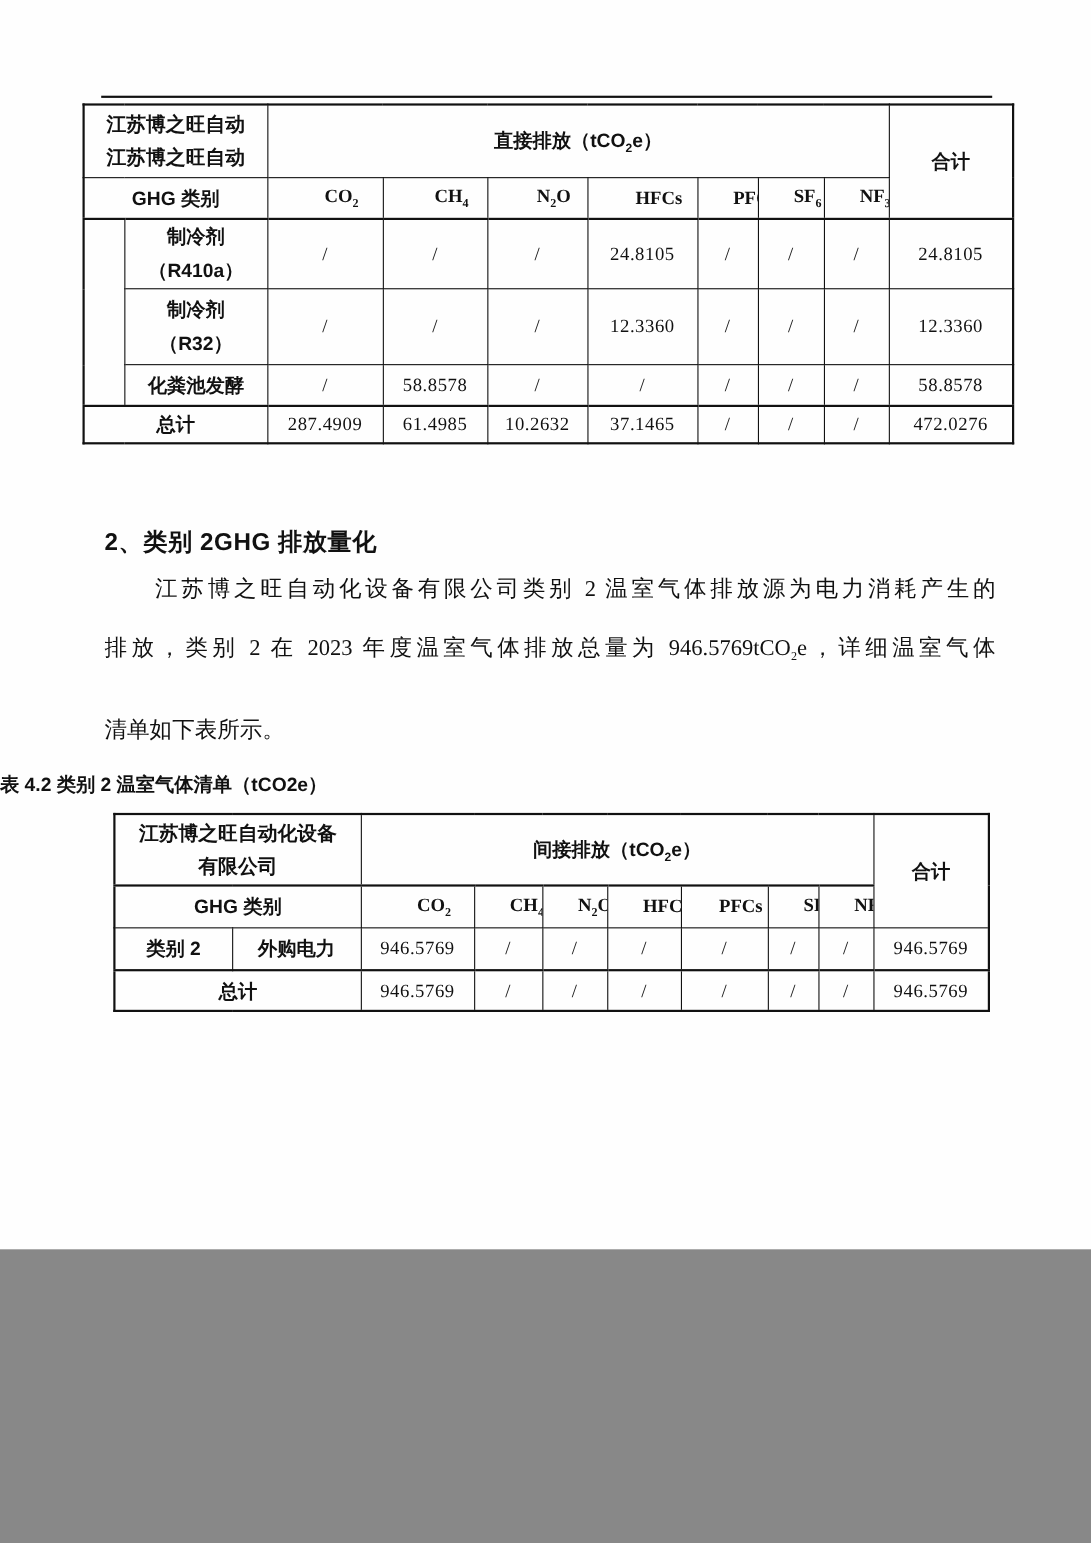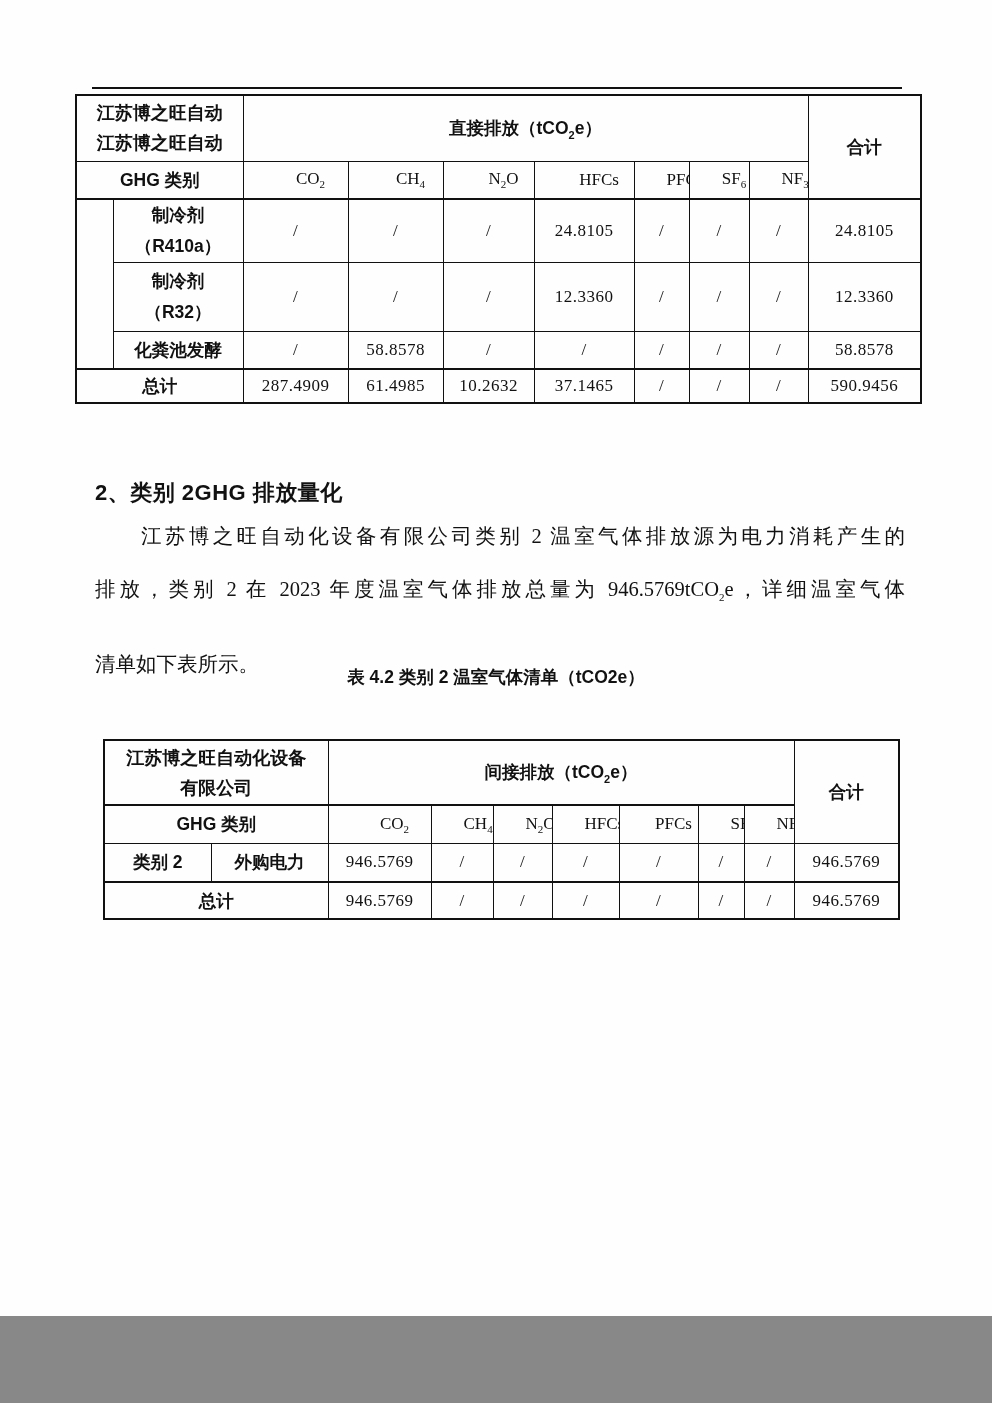--- a/index.html
+++ b/index.html
@@ -1,20 +1,20 @@
 <!DOCTYPE html>
 <html><head>
 <meta charset="utf-8">
 <style>
   * { margin: 0; padding: 0; box-sizing: border-box; }
   html, body { background: #888; }
   .page {
     position: relative;
     width: 992px;
-    height: 1316px;
+    height: 1136px;
     margin: 0 auto;
     background: #fefefe;
     font-family: "Liberation Serif", serif;
     color: #111;
     overflow: hidden;
   }
   .rule-top {
     position: absolute;
     left: 92px; top: 87px;
     width: 810px; height: 2px;
@@ -36,21 +36,21 @@
   }
   .t1 { left: 75px; top: 94px; width: 845px; }
   .t2 { left: 103px; top: 739px; width: 795px; }
   .cn {
     font-family: "Liberation Sans", sans-serif;
     font-weight: bold;
     font-size: 17.5px;
   }
   .company { line-height: 30px; font-size: 18px; }
   .num { font-family: "Liberation Serif", serif; font-size: 17px; letter-spacing: 0.5px; }
-  .gas { font-family: "Liberation Serif", serif; font-size: 17px; font-weight: 400; padding-left: 32px; }
+  .gas { font-family: "Liberation Serif", serif; font-size: 17px; font-weight: 700; padding-left: 32px; }
   sub { font-size: 11px; }
   .twoLine { line-height: 31px; }
   .b-top2 { border-top: 2px solid #111; }
   .heading {
     position: absolute;
     left: 95px; top: 438px;
     font-family: "Liberation Sans", sans-serif;
     font-weight: bold;
     font-size: 22px;
     letter-spacing: 0.5px;
@@ -64,23 +64,22 @@
     line-height: 28px;
     text-align: justify;
     text-align-last: justify;
     white-space: nowrap;
   }
   .pl1 { top: 522px; padding-left: 46px; }
   .pl2 { top: 575px; }
   .pl3 { top: 650px; text-align-last: left; }
   .caption {
     position: absolute;
-    left: 0; top: 665px;
+    left: 0; top: 701px;
     width: 992px;
-    text-align: center;
     font-family: "Liberation Sans", sans-serif;
     font-weight: bold;
     font-size: 17.5px;
   }
   .page-num {
     position: absolute;
     left: 0; top: 1291px;
     width: 992px;
     text-align: center;
     font-size: 15px;
@@ -167,21 +166,21 @@
     </tr>
     <tr style="height:34px">
       <td colspan="2" class="cn b-top2">总计</td>
       <td class="num b-top2">287.4909</td>
       <td class="num b-top2">61.4985</td>
       <td class="num b-top2">10.2632</td>
       <td class="num b-top2">37.1465</td>
       <td class="num b-top2">/</td>
       <td class="num b-top2">/</td>
       <td class="num b-top2">/</td>
-      <td class="num b-top2">590.9456</td>
+      <td class="num b-top2">472.0276</td>
     </tr>
   </tbody>
     </table>
 
   <div class="heading">2、类别 2GHG 排放量化</div>
 
   <div class="para-line pl1">江苏博之旺自动化设备有限公司类别 2 温室气体排放源为电力消耗产生的</div>
   <div class="para-line pl2"><span>排放，类别 2 在 2023 年度温室气体排放总量为 946.5769tCO</span><sub>2</sub><span>e，详细温室气体</span></div>
   <div class="para-line pl3">清单如下表所示。</div>
 

